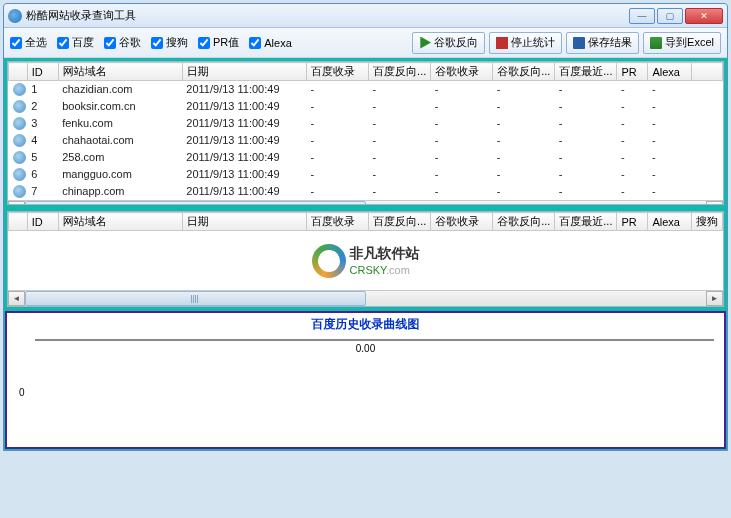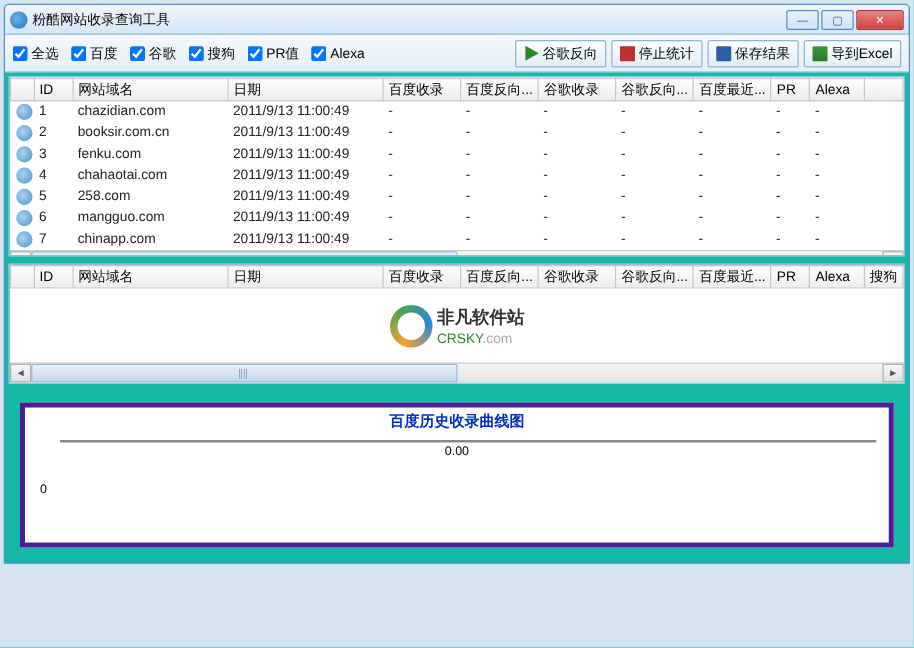--- a/index.html
+++ b/index.html
@@ -38,21 +38,21 @@
 .scroll-x .track{flex:1;position:relative;height:15px}
 .scroll-x .thumb{position:absolute;left:0;top:0;width:50%;height:15px;background:linear-gradient(#e8eff7,#c8d8e8);border:1px solid #98b8d8;border-radius:2px}
 .scroll-x .grip{position:absolute;left:50%;top:50%;transform:translate(-50%,-50%);width:8px;height:8px;background:repeating-linear-gradient(90deg,#88a8c8 0 1px,transparent 1px 2px)}
 .logo-area{height:80px;display:flex;align-items:center;justify-content:center;background:#fff}
 .logo{display:flex;align-items:center;gap:4px}
 .logo-swirl{width:34px;height:34px;border-radius:50%;background:conic-gradient(from 200deg,#f8a030,#4aa848,#2a88d8,#f8a030);position:relative}
 .logo-swirl::after{content:'';position:absolute;inset:6px;border-radius:50%;background:#fff}
 .logo-txt{display:flex;flex-direction:column}
 .logo-cn{font-size:14px;font-weight:bold;color:#333}
 .logo-en{font-size:12px;font-weight:normal;color:#2a8a2a}.logo-en span{color:#aaa}
-.chart-pane{flex:1;margin:12px;border:4px solid #4c1d95;display:flex;flex-direction:column;background:#fff;min-height:0}
+.chart-pane{flex:1;margin:1px;border:2px solid #4c1d95;display:flex;flex-direction:column;background:#fff;min-height:0}
 .chart-title{text-align:center;color:#0030c8;font-weight:bold;font-size:12px;padding:3px}
 .chart-body{flex:1;border:1px solid #888;margin:3px 10px 14px 28px;position:relative}
 .ylab{position:absolute;left:12px;top:50%;transform:translateY(-50%);font-size:10px}
 .xlab{text-align:center;font-size:10px;margin-top:-12px}
 .statusbar{height:20px;background:linear-gradient(#f0f5fb,#d7e5f5);border-top:1px solid #a8c0db;display:flex;align-items:center;justify-content:flex-end;padding:0 6px;gap:10px;font-size:11px}
 .statusbar .cell{border:1px solid #c0d0e0;padding:1px 5px;background:#f8fbfe}
 .statusbar a{color:#0030c8;text-decoration:underline}
 .upper{height:144px;overflow:hidden}
 .middle{height:22px;overflow:hidden}
 .logow{height:96px;overflow:hidden;display:flex;flex-direction:column}

